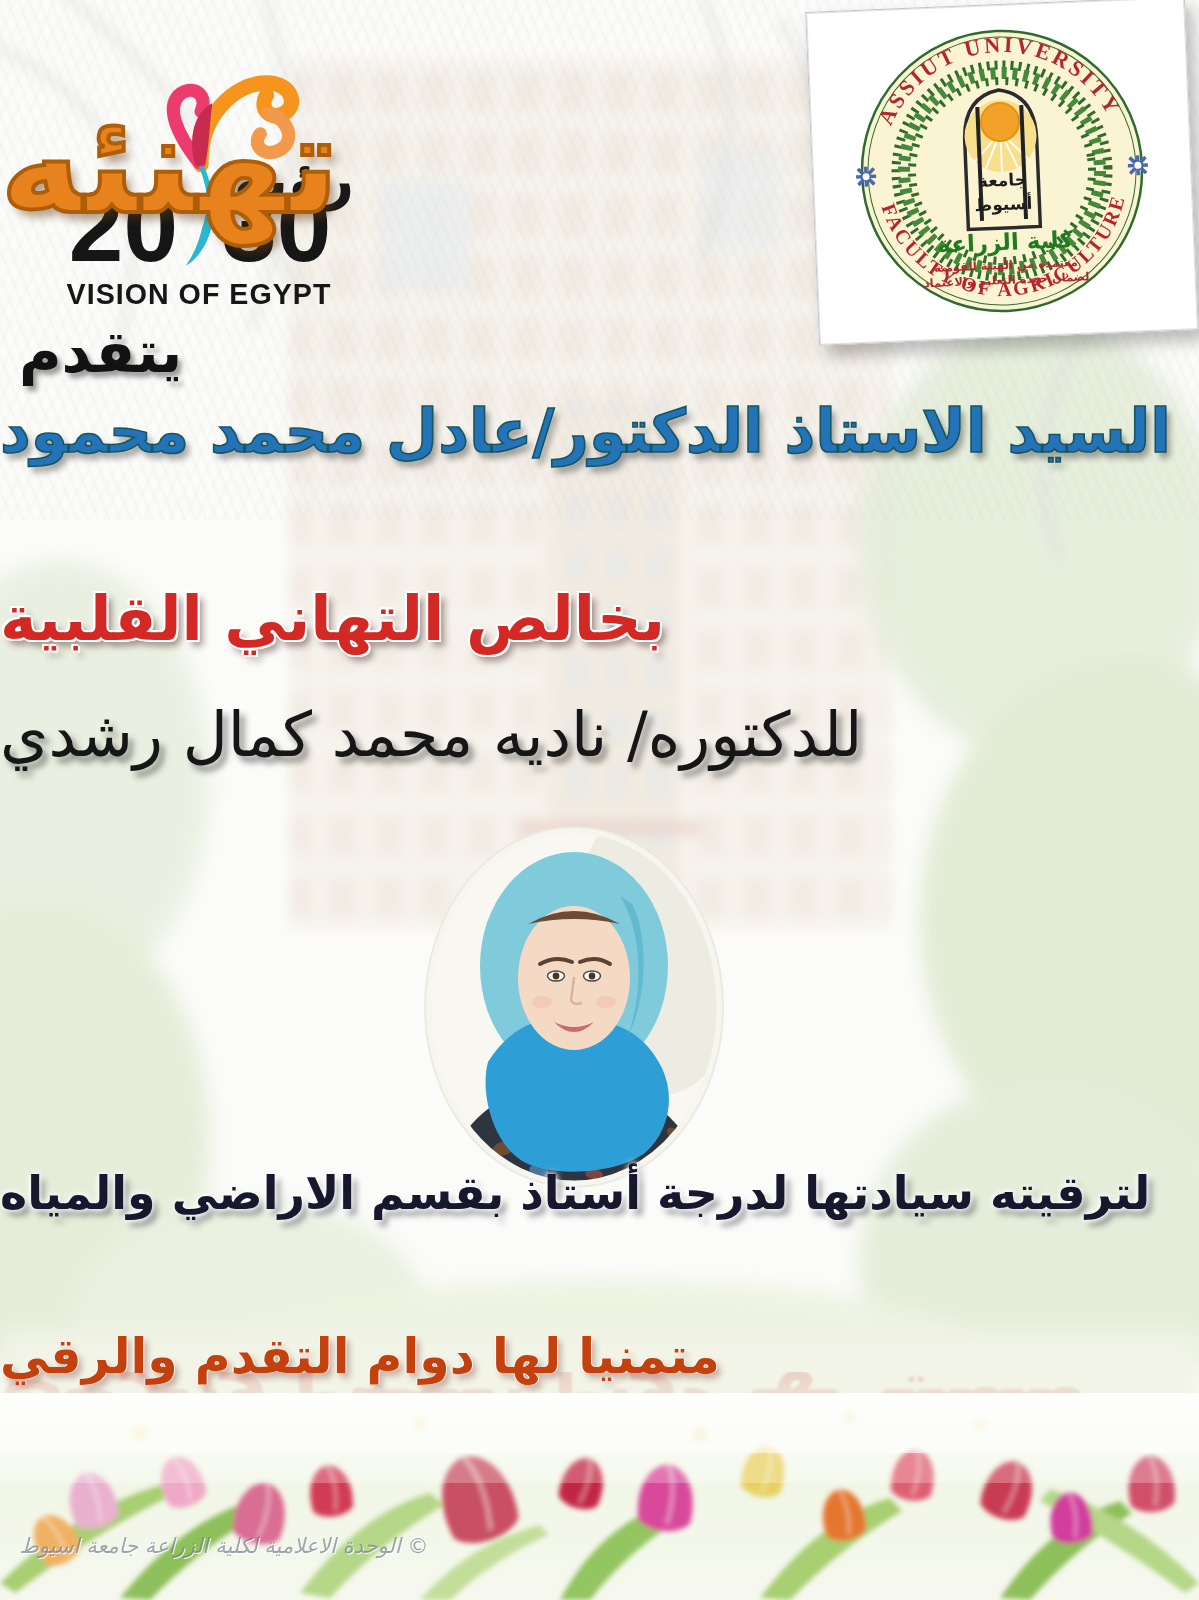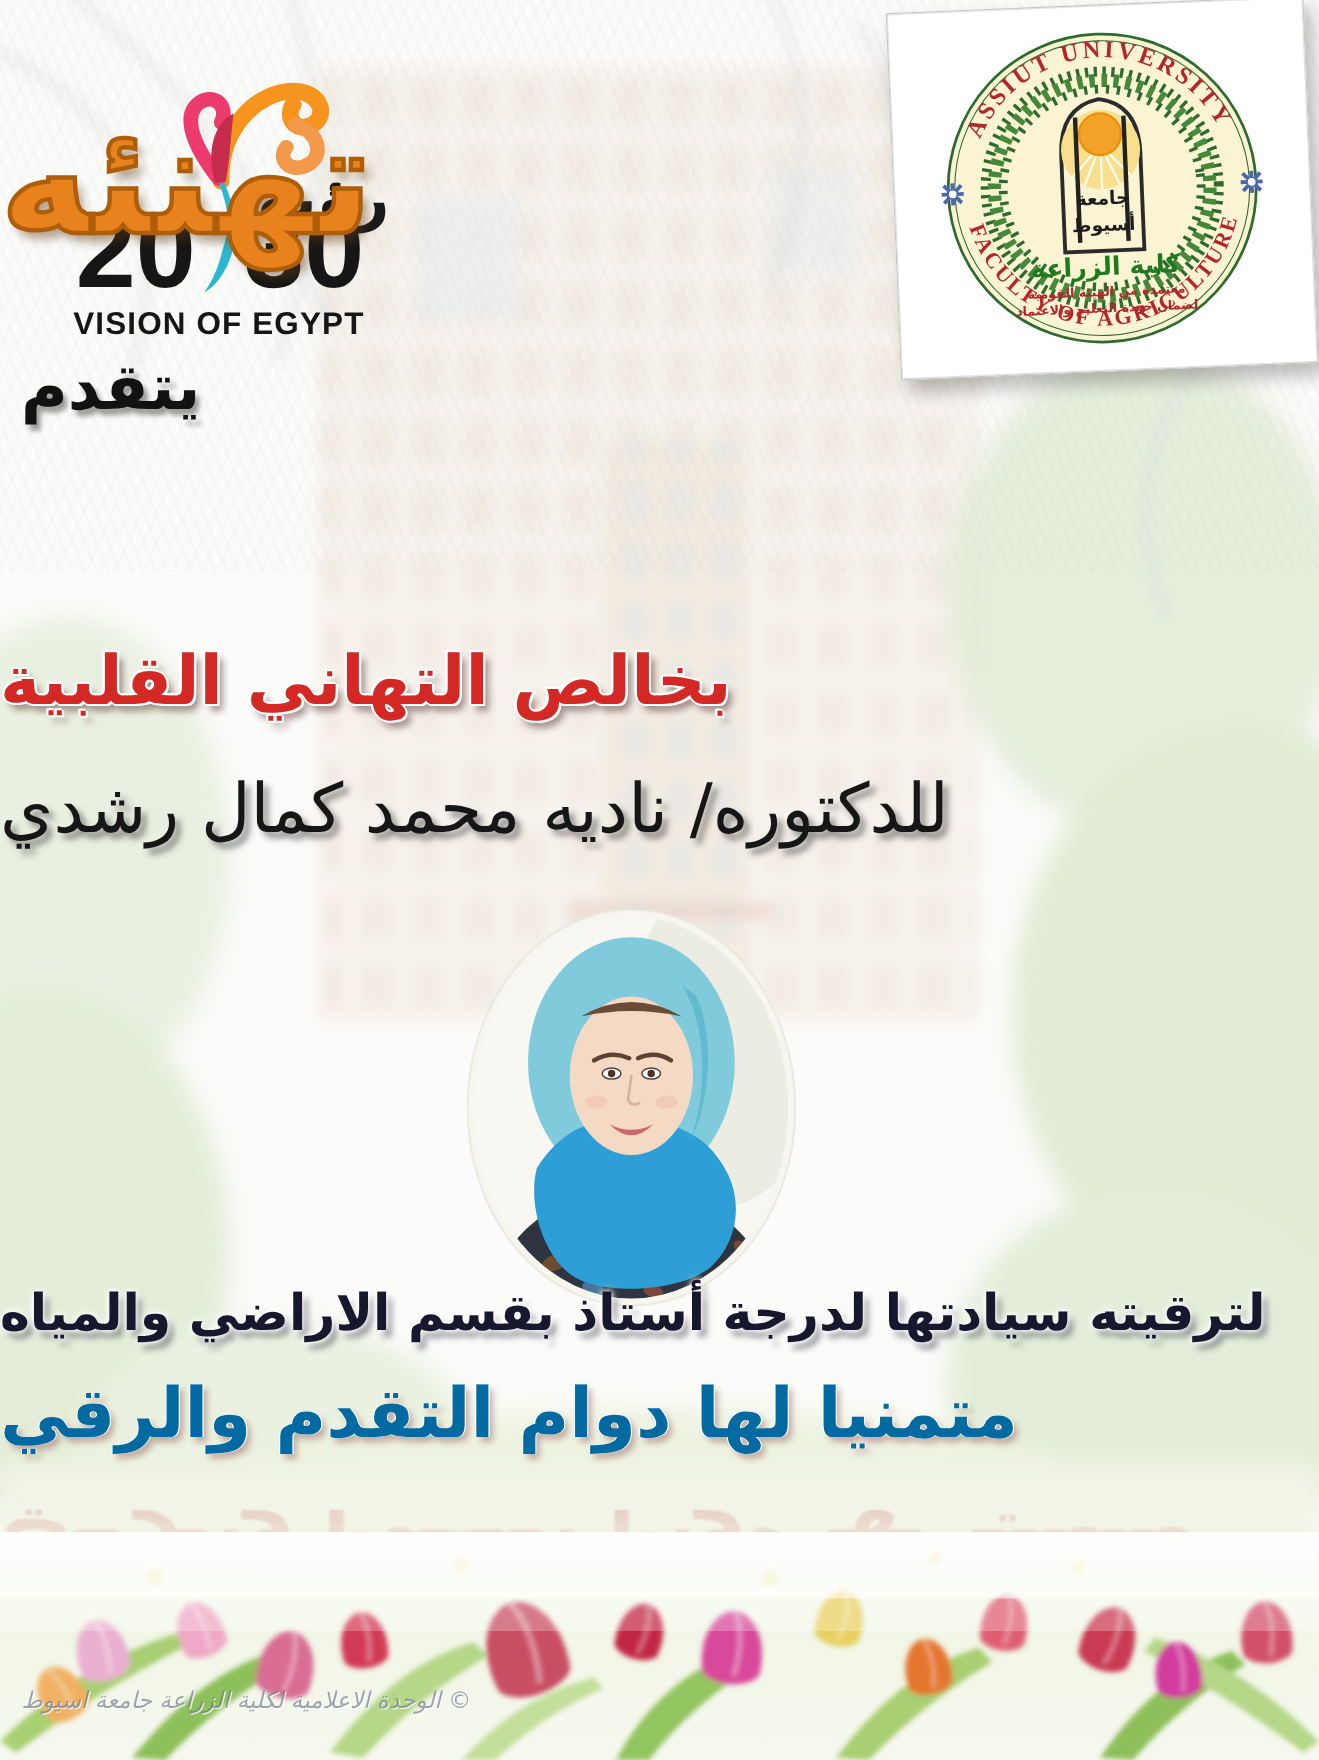--- a/index.html
+++ b/index.html
@@ -47,21 +47,21 @@
     text-shadow:3px 4px 4px rgba(40,40,40,.45);}
   .l-congrats{top:582px;font-size:62px;font-weight:bold;color:#D32824;
     text-shadow:
       2px 0 0 #fff,-2px 0 0 #fff,0 2px 0 #fff,0 -2px 0 #fff,
       2px 2px 0 #fff,-2px -2px 0 #fff,
       5px 6px 7px rgba(60,20,20,.45);}
   .l-recipient{top:698px;font-size:62px;font-weight:normal;color:#161616;
     text-shadow:5px 6px 6px rgba(40,40,40,.5);}
   .l-promo{top:1166px;font-size:46px;font-weight:bold;color:#17172E;
     text-shadow:0 0 5px #fff,0 0 9px #fff,5px 6px 6px rgba(30,30,50,.45);}
-  .l-wish{top:1248px;font-size:63px;font-weight:bold;color:#0369a1;
+  .l-wish{top:1328px;font-size:49px;font-weight:bold;color:#c2410c;
     text-shadow:1px 0 0 #fff,-1px 0 0 #fff,4px 5px 6px rgba(120,40,40,.35);}
   .l-wish-reflect{
     top:1372px;font-size:74px;font-weight:bold;color:#C2272B;opacity:.18;
     transform:scaleY(-1);filter:blur(1px);
     -webkit-mask-image:linear-gradient(to top,rgba(0,0,0,.9),transparent 70%);
             mask-image:linear-gradient(to top,rgba(0,0,0,.9),transparent 70%);
   }
   
   .portrait{left:424px;top:826px;width:300px;height:362px;}
   
@@ -192,20 +192,21 @@
       <text font-size="22" font-weight="bold" fill="#B3272B" letter-spacing="3" font-family="Liberation Serif,DejaVu Serif,serif">
         <textPath href="#arcTop" startOffset="50%" text-anchor="middle">ASSIUT UNIVERSITY</textPath>
       </text>
       <text font-size="20" font-weight="bold" fill="#B3272B" letter-spacing="2.5" font-family="Liberation Serif,DejaVu Serif,serif">
         <textPath href="#arcBot" startOffset="50%" text-anchor="middle">FACULTY OF AGRICULTURE</textPath>
       </text>
     </svg>
   </div>
 
   <div class="abs ctr ar l-present">يتقدم</div>
+  <div class="abs ctr ar l-name">السيد الاستاذ الدكتور/عادل محمد محمود</div>
   <div class="abs ctr ar l-congrats">بخالص التهاني القلبية</div>
   <div class="abs ctr ar l-recipient">للدكتوره/ ناديه محمد كمال رشدي</div>
 
   <svg class="abs portrait" viewBox="0 0 300 362">
     <defs>
       <clipPath id="ovalClip">
           <ellipse cx="150" cy="181" rx="146" ry="177"></ellipse>
         </clipPath>
     </defs>
     <g clip-path="url(#ovalClip)">

